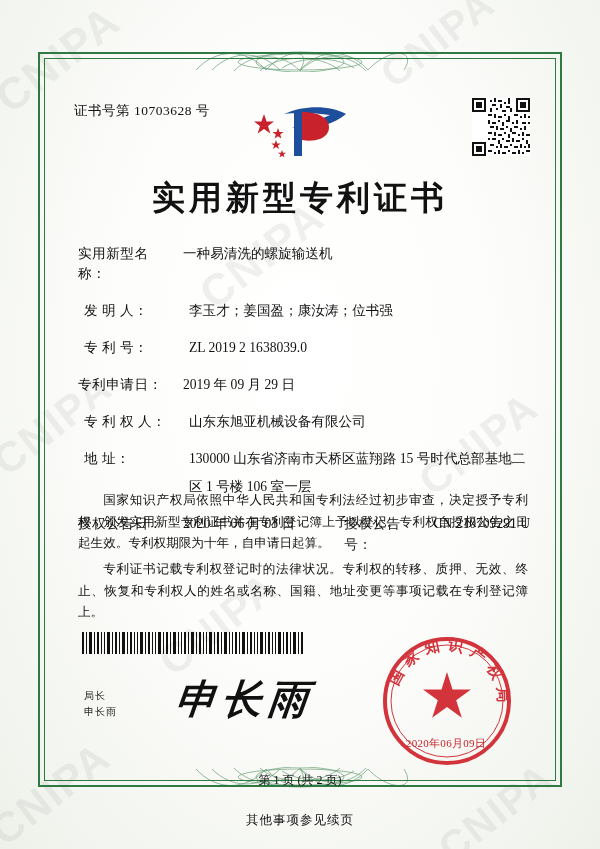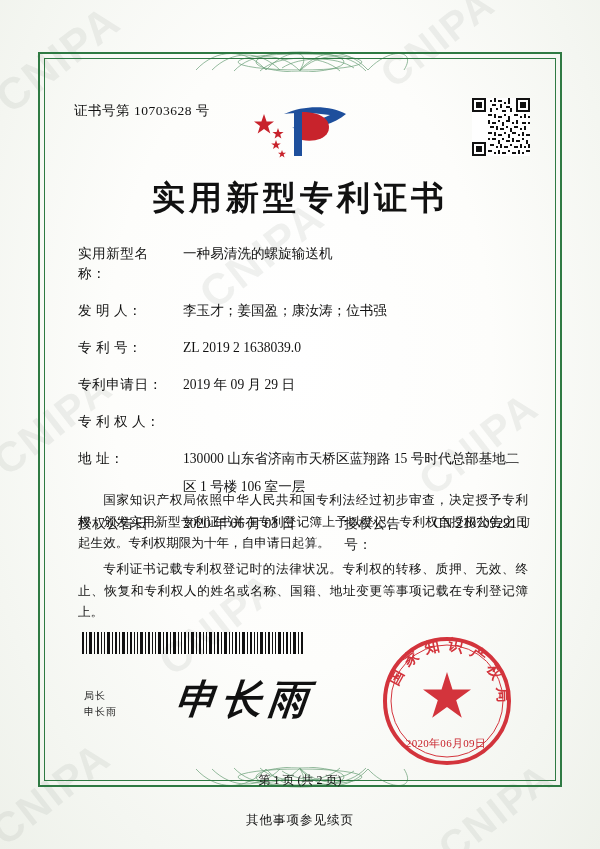--- a/index.html
+++ b/index.html
@@ -126,20 +126,21 @@
   }
   .label {
     width: 96px;
     flex: 0 0 96px;
     letter-spacing: 0.5px;
     color: #111;
   }
   .label.spread {
     display: flex;
     justify-content: space-between;
+    margin-left: 6px;
   }
   .value {
     flex: 1;
     color: #111;
   }
   .row.two .value {
     flex: 0 0 auto;
   }
   .inline-label {
     margin-left: 40px;
@@ -417,20 +418,21 @@
       <div class="value">ZL 2019 2 1638039.0</div>
     </div>
 
     <div class="row">
       <div class="label">专利申请日：</div>
       <div class="value">2019 年 09 月 29 日</div>
     </div>
 
     <div class="row">
       <div class="label spread">专 利 权 人：</div>
+      <div class="value">山东东旭亚机械设备有限公司</div>
     </div>
 
     <div class="row">
       <div class="label spread">地          址：</div>
       <div class="value">
         <div>130000  山东省济南市天桥区蓝翔路 15 号时代总部基地二</div>
         <div class="addr-second">区 1 号楼 106 室一层</div>
       </div>
     </div>
 

